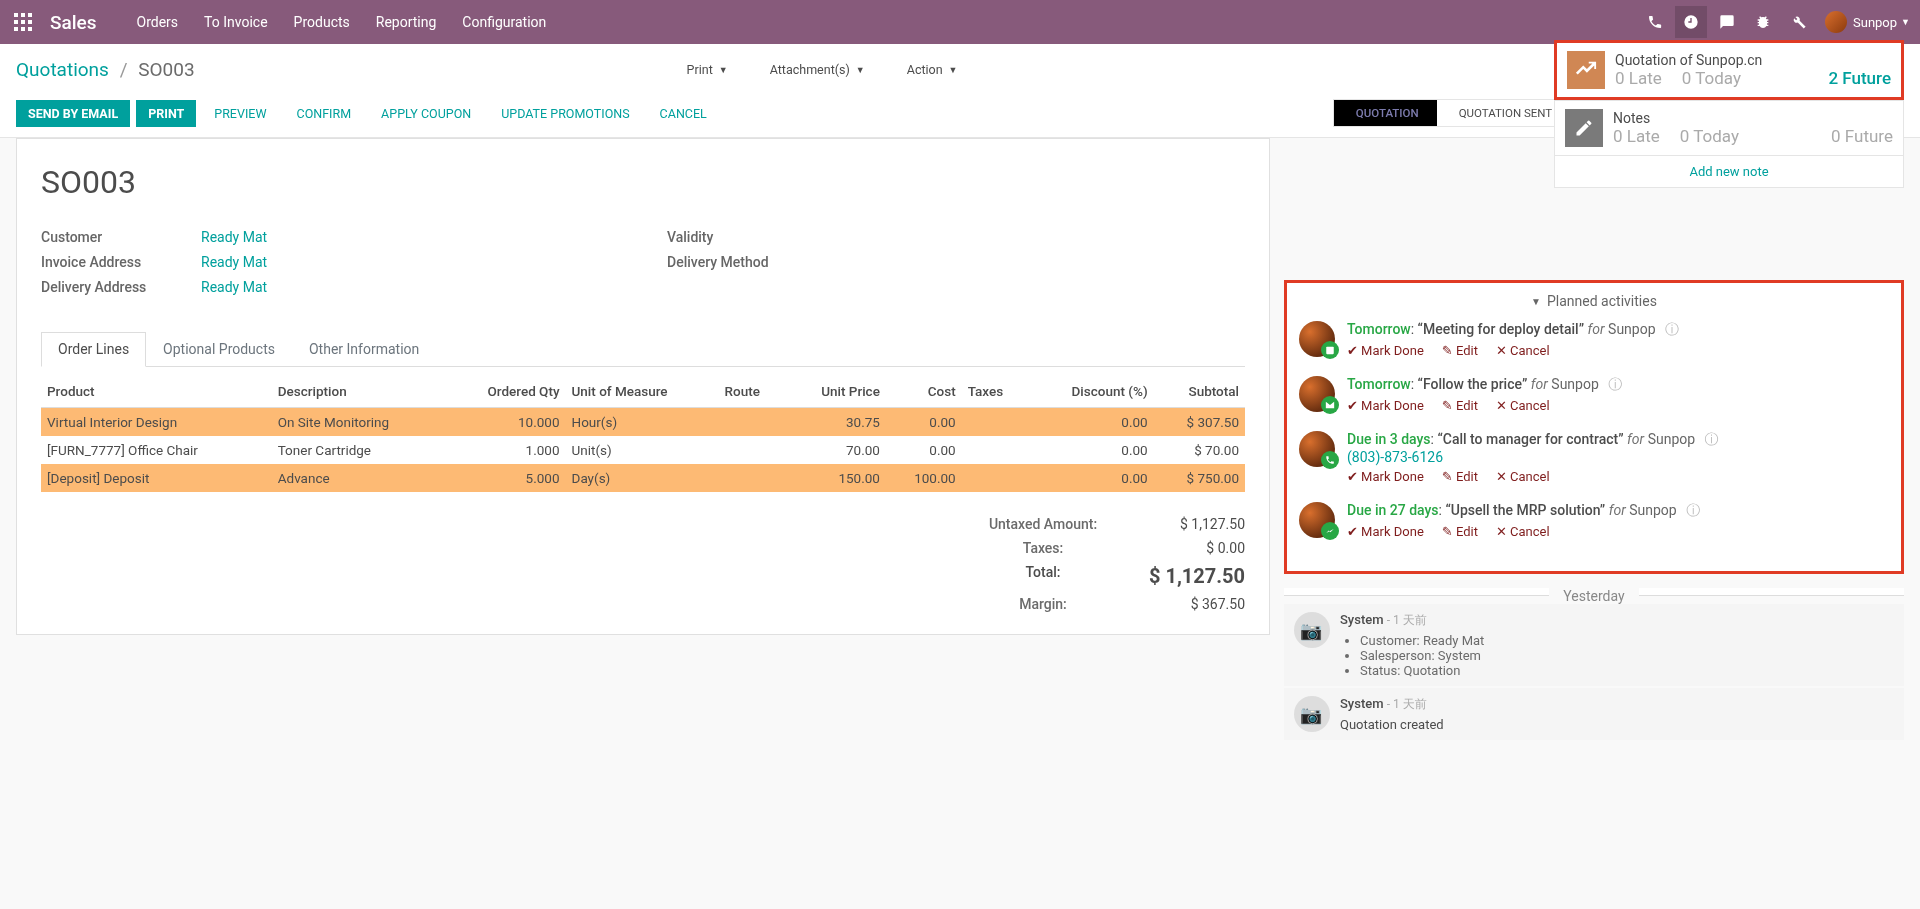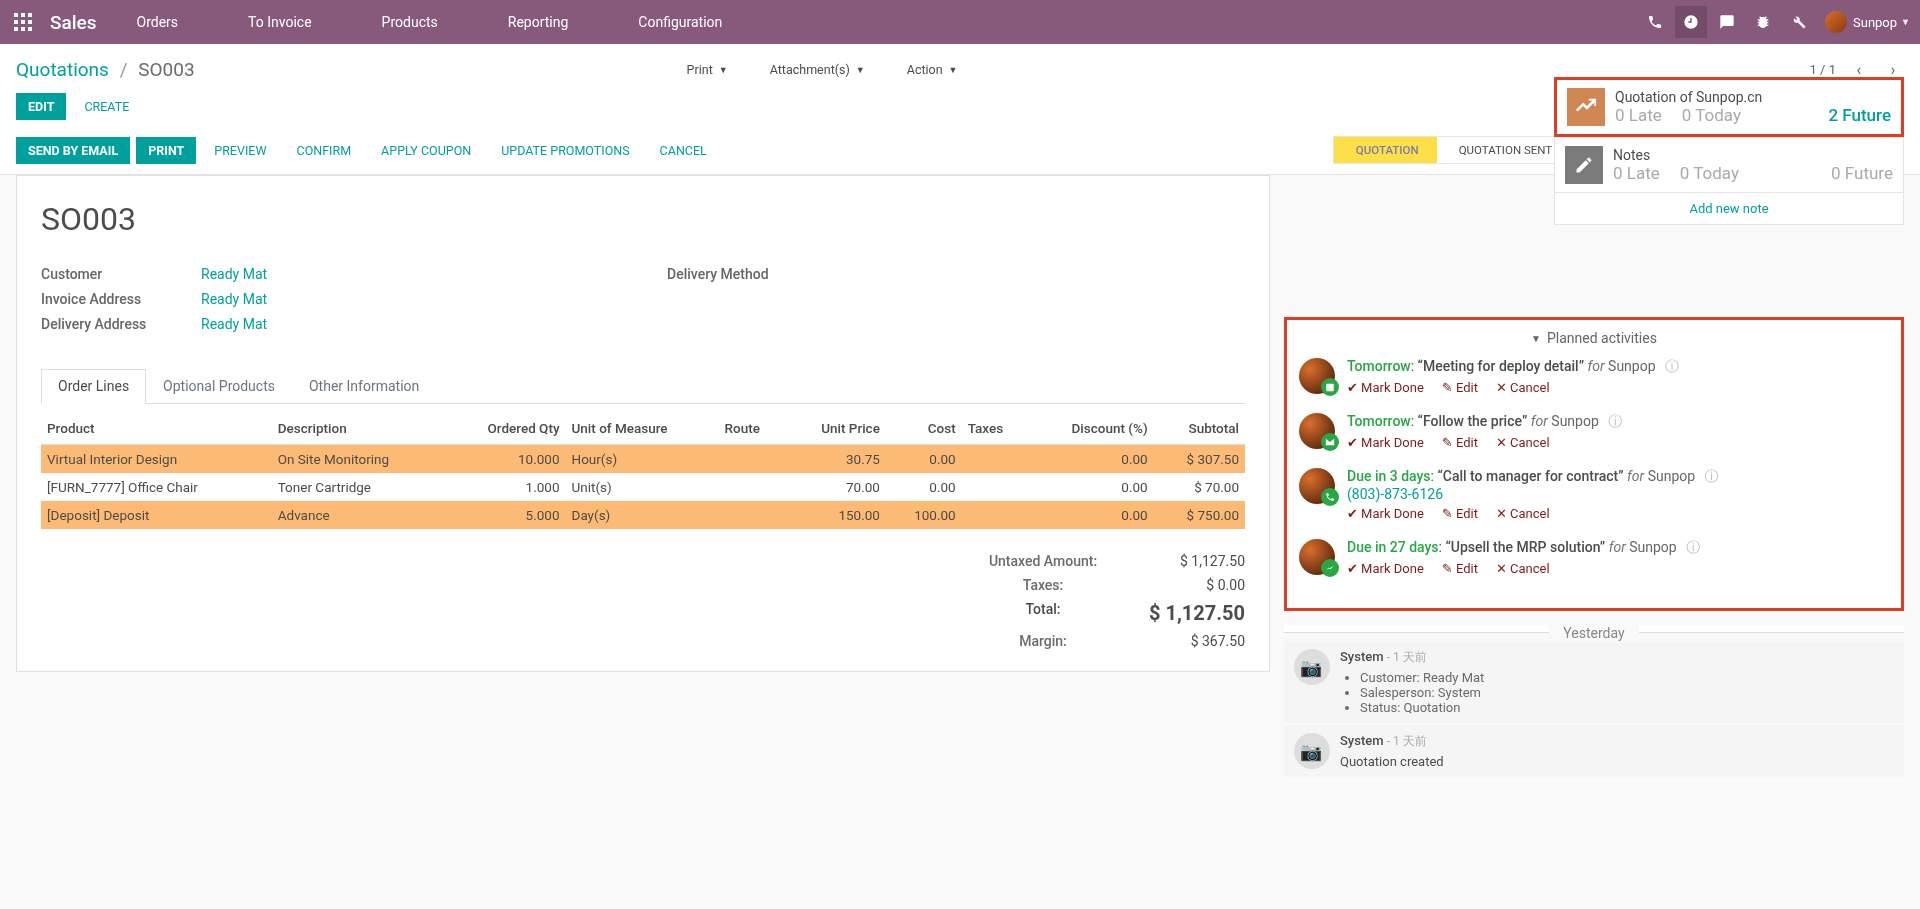--- a/index.html
+++ b/index.html
@@ -33,21 +33,21 @@
 .btn { display: inline-flex; align-items:center; padding: 5px 11px; font-size: 12.5px; border: 1px solid transparent; cursor: pointer; }
 .btn-primary { background: #00A09D; color: #fff; font-weight: bold; }
 .btn-secondary { color: #00A09D; background: transparent; }
 .btn-dropdown { color: #4c4c4c; background: transparent; }
 .btn .caret { margin-left: 6px; font-size: 9px; }
 
 
 .action-bar { background: #fff; padding: 6px 16px 10px; border-bottom: 1px solid #e5e5e5; display: flex; align-items: center; gap: 6px;}
 .statusbar { margin-left: auto; display: flex; align-items: center; }
 .status-step { position: relative; padding: 6px 18px 6px 22px; font-size: 11.5px; color: #4c4c4c; background:#fff; border-top:1px solid #e5e5e5; border-bottom:1px solid #e5e5e5; }
-.status-step.active { background: #fde047; color: #7C7BAD; font-weight: 500; }
+.status-step.active { background: #000000; color: #7C7BAD; font-weight: 500; }
 .status-step:first-child { border-left:1px solid #e5e5e5; }
 .followers { display: flex; align-items: center; gap:10px; margin-left: 54px;}
 .following { color: #28a745; font-weight: 500; display:flex; align-items:center; gap:4px;}
 .follower-count { color: #00A09D; display:flex; align-items:center; gap:3px;}
 .bell { color: #aaa; margin: 0 4px; }
 
 
 .main-wrap { display: flex; padding: 0 16px 20px; gap: 14px; align-items: flex-start; }
 .form-sheet { flex: 1; background: #fff; border: 1px solid #e0e0e0; padding: 24px 24px 18px; }
 .so-title { font-size: 32px; color: #4c4c4c; margin-bottom: 28px; }
@@ -134,21 +134,21 @@
           <rect y="7" width="4" height="4"></rect>
           <rect x="7" y="7" width="4" height="4"></rect>
           <rect x="14" y="7" width="4" height="4"></rect>
           <rect y="14" width="4" height="4"></rect>
           <rect x="7" y="14" width="4" height="4"></rect>
           <rect x="14" y="14" width="4" height="4"></rect>
         </g>
       </svg>
   </div>
   <div class="brand">Sales</div>
-  <div id="nav-links" style="display: inline-flex; gap: 44px;">
+  <div id="nav-links" style="display: inline-flex;">
       <span class="nav-link">Orders</span>
       <span class="nav-link">To Invoice</span>
       <span class="nav-link">Products</span>
       <span class="nav-link">Reporting</span>
       <span class="nav-link">Configuration</span>
     </div>
   <div class="spacer"></div>
   <div class="nav-icon">
       <svg width="16" height="16" viewBox="0 0 24 24" fill="#fff">
         <path d="M6.6 10.8c1.4 2.8 3.8 5.1 6.6 6.6l2.2-2.2c.3-.3.7-.4 1-.2 1.2.4 2.5.6 3.8.6.6 0 1 .4 1 1V20c0 .6-.4 1-1 1C10.6 21 3 13.4 3 4c0-.6.4-1 1-1h3.5c.6 0 1 .4 1 1 0 1.3.2 2.6.6 3.8.1.4 0 .8-.3 1L6.6 10.8z"></path>
@@ -201,24 +201,20 @@
           <span>Action</span>
           <span class="caret">▼</span>
         </span>
     </div>
     <div class="pager-row">
       <span class="pager">1 / 1</span>
       <span class="pager-btn">‹</span>
       <span class="pager-btn">›</span>
     </div>
   </div>
-  <div class="btn-row">
-    <span class="btn btn-primary">EDIT</span>
-    <span class="btn btn-secondary">CREATE</span>
-  </div>
 </div>
 
 <div class="action-bar">
   <span class="btn btn-primary">SEND BY EMAIL</span>
   <span class="btn btn-primary">PRINT</span>
   <span class="btn btn-secondary">PREVIEW</span>
   <span class="btn btn-secondary">CONFIRM</span>
   <span class="btn btn-secondary">APPLY COUPON</span>
   <span class="btn btn-secondary">UPDATE PROMOTIONS</span>
   <span class="btn btn-secondary">CANCEL</span>
@@ -246,20 +242,24 @@
           <div class="form-row">
             <div class="label">Invoice Address</div>
             <div class="value">Ready Mat</div>
           </div>
           <div class="form-row">
             <div class="label">Delivery Address</div>
             <div class="value">Ready Mat</div>
           </div>
         </div>
       <div class="form-col" id="form-right">
+          <div class="form-row">
+            <div class="label">Validity</div>
+            <div class="value plain"></div>
+          </div>
           <div class="form-row">
             <div class="label">Delivery Method</div>
             <div class="value plain"></div>
           </div>
         </div>
     </div>
 
     <div class="tabs" id="tabs">
         <div class="tab active">Order Lines</div>
         <div class="tab">Optional Products</div>

